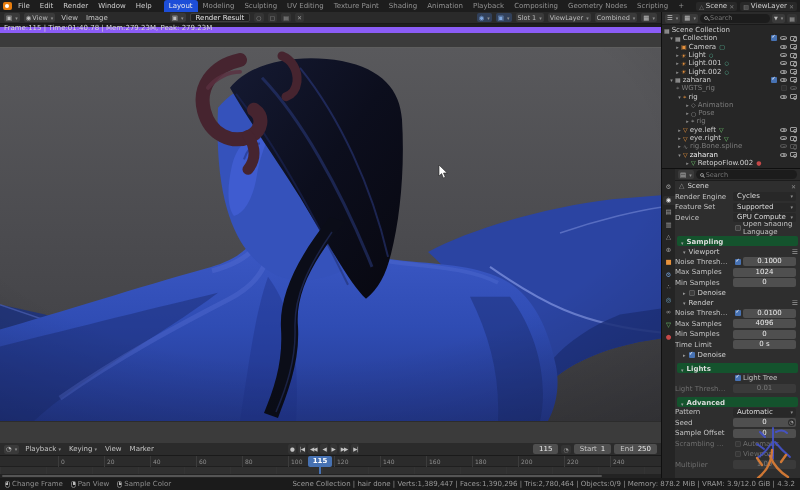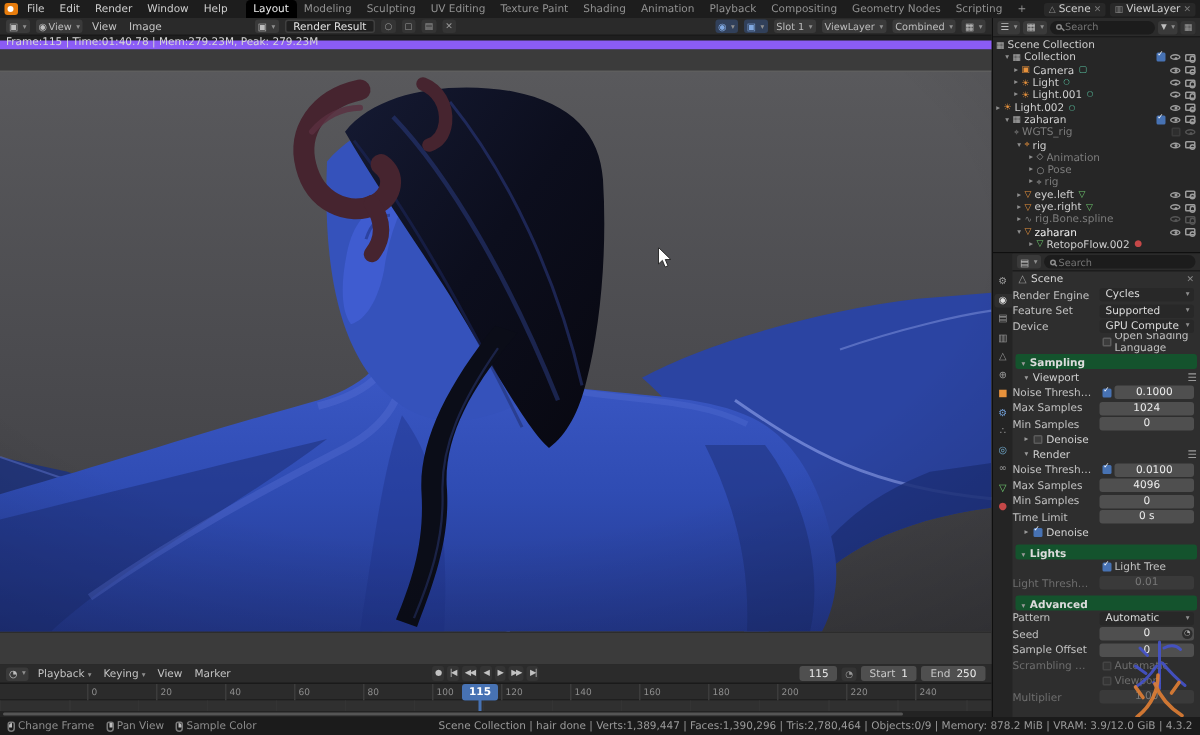--- a/index.html
+++ b/index.html
@@ -9,21 +9,21 @@
   #app{position:relative;width:800px;height:350px;background:#0f0f0f;}
 
   
   #topbar{position:absolute;left:0;top:0;width:800px;height:12px;background:#1d1d1d;
     display:flex;align-items:center;gap:2px;padding:0 3px;z-index:30;}
   .logo{width:9px;height:8px;border-radius:2px;background:#e87d0d;position:relative;flex:0 0 auto;}
   .logo::after{content:"";position:absolute;left:2px;top:2px;width:4px;height:4px;border-radius:50%;background:#fff;}
   .menu-item{padding:0 4px;color:#cfcfcf;line-height:12px;}
   .ws-tabs{display:flex;align-items:flex-end;height:12px;margin-left:6px;}
   .ws-tab{padding:1px 5px;color:#929292;line-height:10px;border-radius:3px 3px 0 0;}
-  .ws-tab.active{background:#000000;color:#ededed;}
+  .ws-tab.active{background:#1d4ed8;color:#ededed;}
   .tb-right{margin-left:auto;display:flex;gap:3px;align-items:center;}
   .sel-chip{display:flex;align-items:center;gap:2px;background:#282828;border-radius:2px;
     padding:1px 3px;height:9px;color:#d0d0d0;}
   .sel-chip .g{color:#8a8a8a;font-size:6px;}
   .x-ico{color:#7a7a7a;font-size:6px;}
 
   
   #image-editor{position:absolute;left:0;top:12px;width:661px;height:431px;background:#3a3a3a;}
   .ed-header{height:12px;background:#2a2a2a;border-bottom:1px solid #191919;display:flex;
     align-items:center;gap:4px;padding:0 4px;}
@@ -413,21 +413,21 @@
       <div class="ol-row" style="padding-left:12px">
         <span class="chev">▸</span>
         <span class="ol-ico" style="color:#e8923c">☀</span>
         <span class="ol-lbl">Light.001</span>
         <span class="ol-ico" style="color:#59c2a0;margin-left:3px;font-size:5px">○</span>
         <span class="rowicons">
             <span class="ico-eye"></span>
             <span class="ico-cam"></span>
           </span>
       </div>
-      <div class="ol-row" style="">
+      <div class="ol-row" style="padding-left:12px">
         <span class="chev">▸</span>
         <span class="ol-ico" style="color:#e8923c">☀</span>
         <span class="ol-lbl">Light.002</span>
         <span class="ol-ico" style="color:#59c2a0;margin-left:3px;font-size:5px">○</span>
         <span class="rowicons">
             <span class="ico-eye"></span>
             <span class="ico-cam"></span>
           </span>
       </div>
       <div class="ol-row" style="padding-left:6px">

